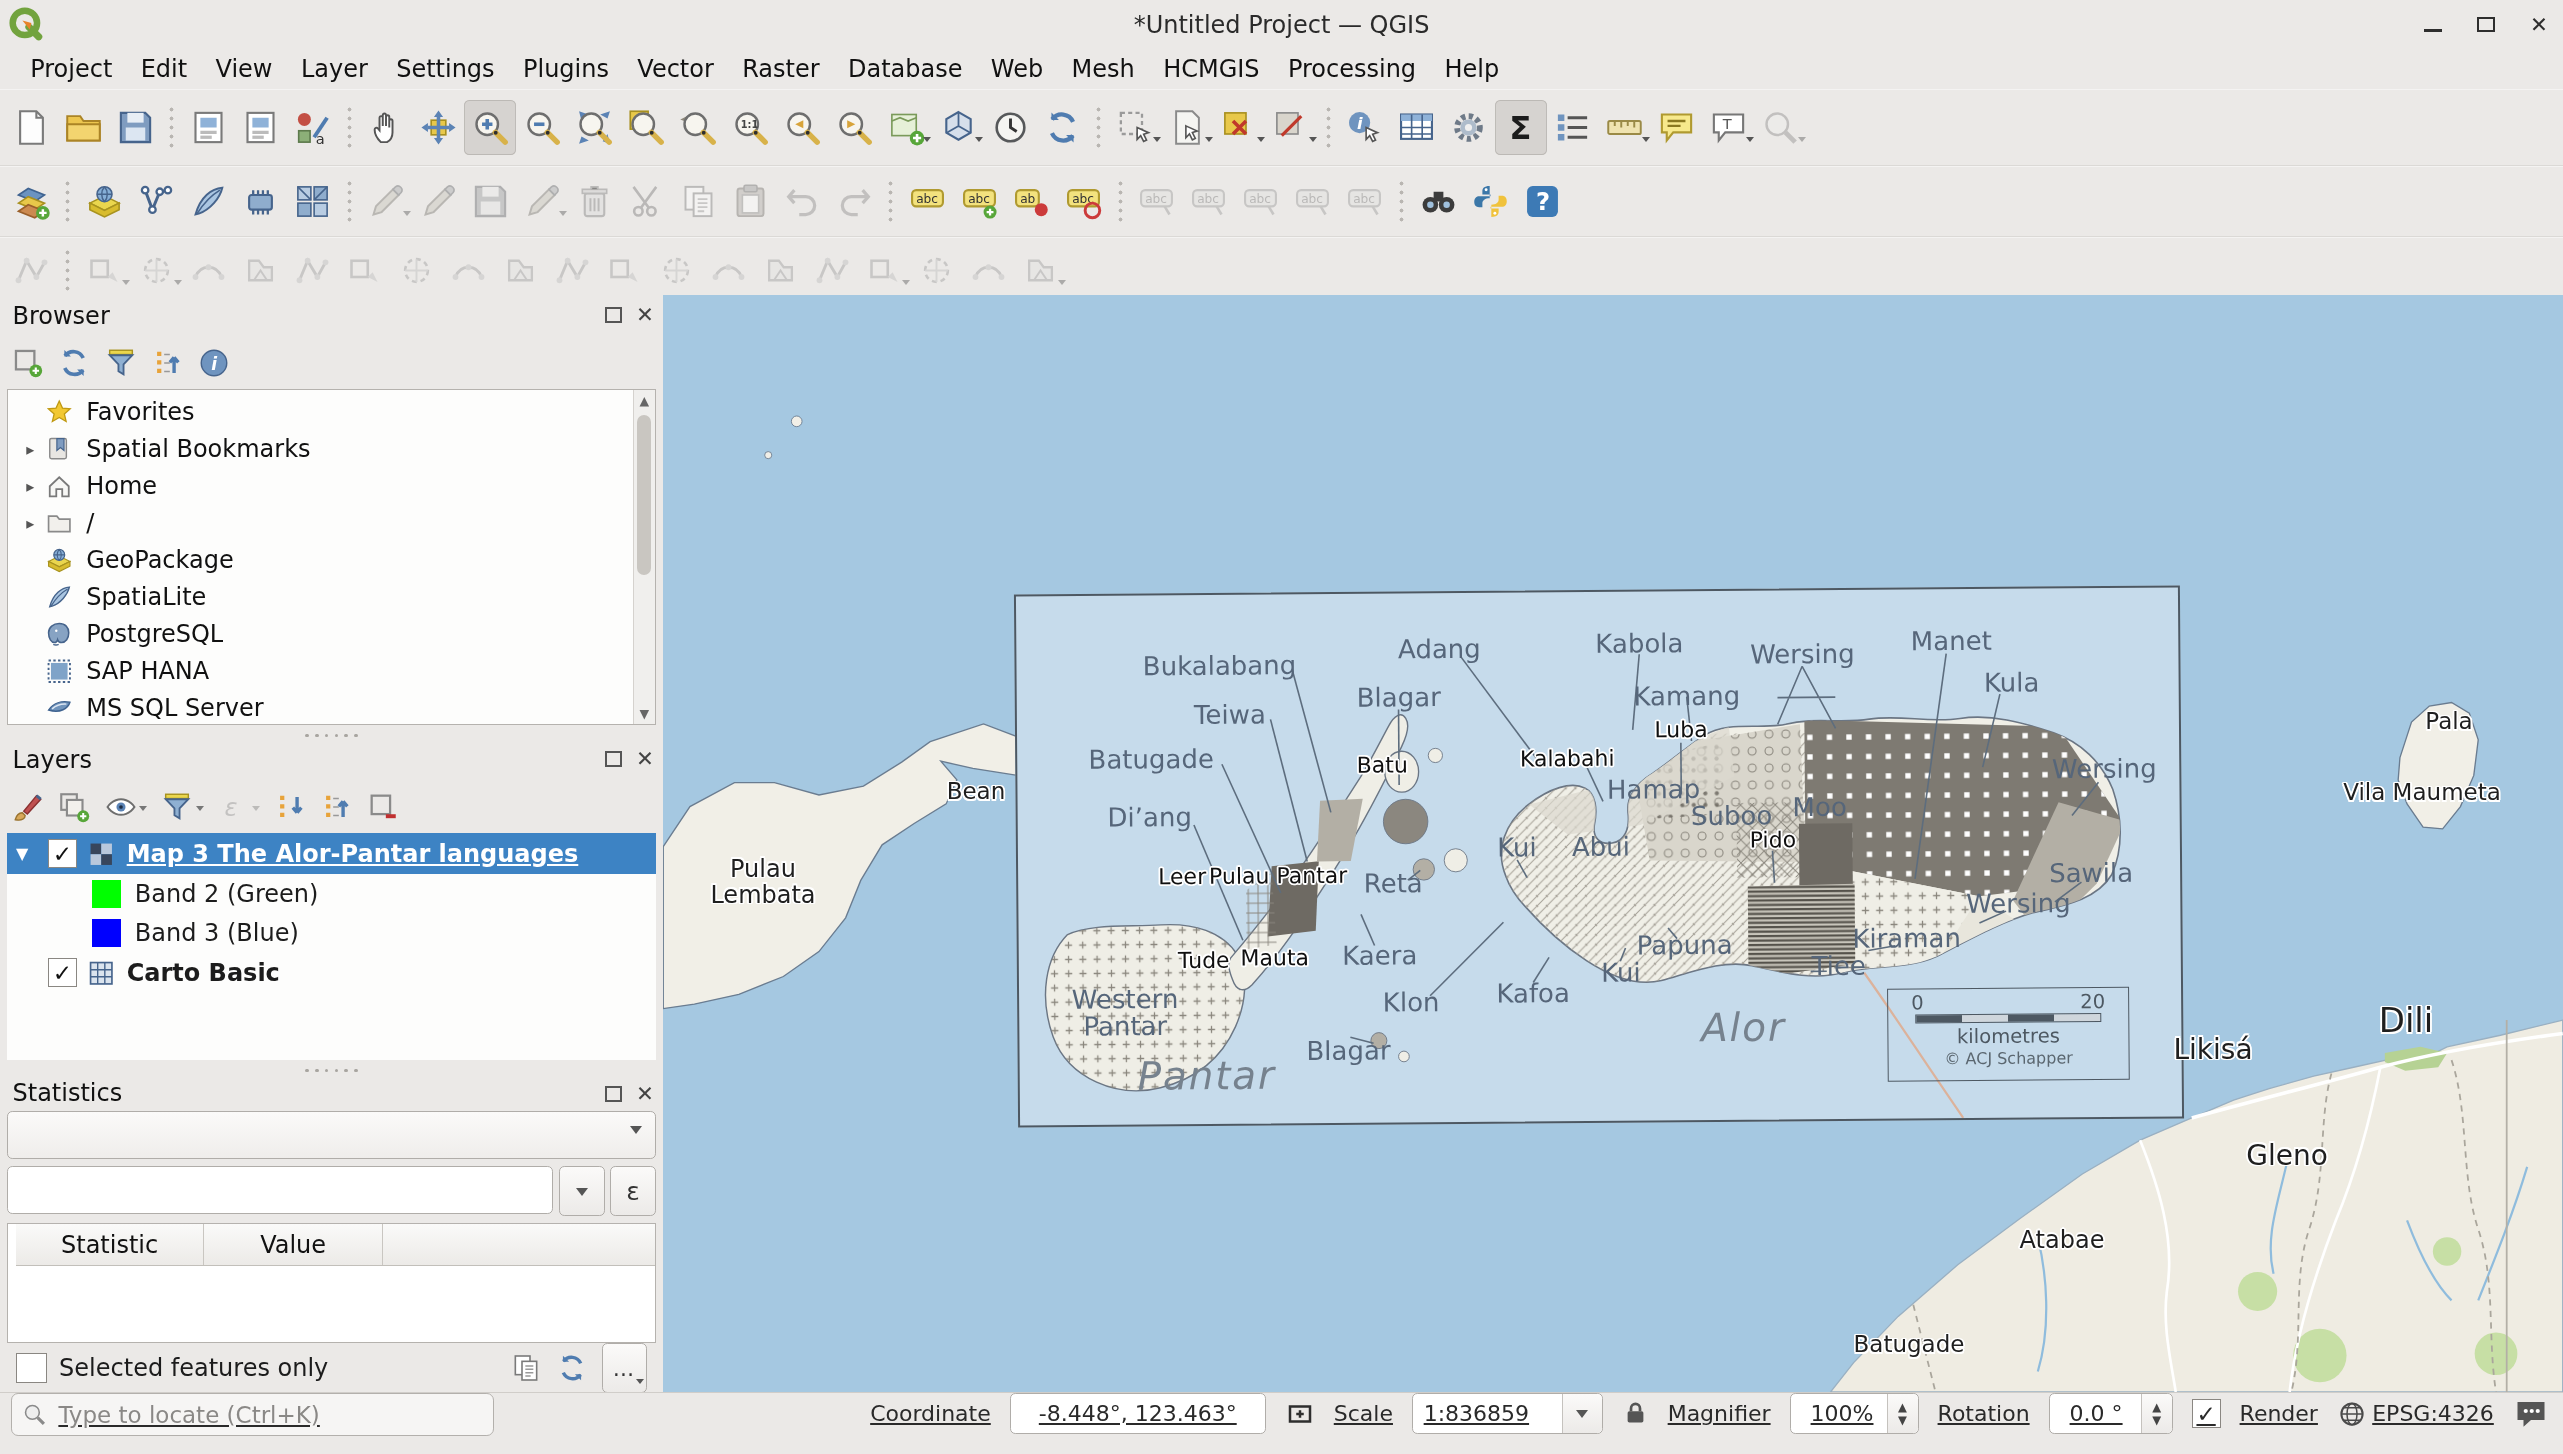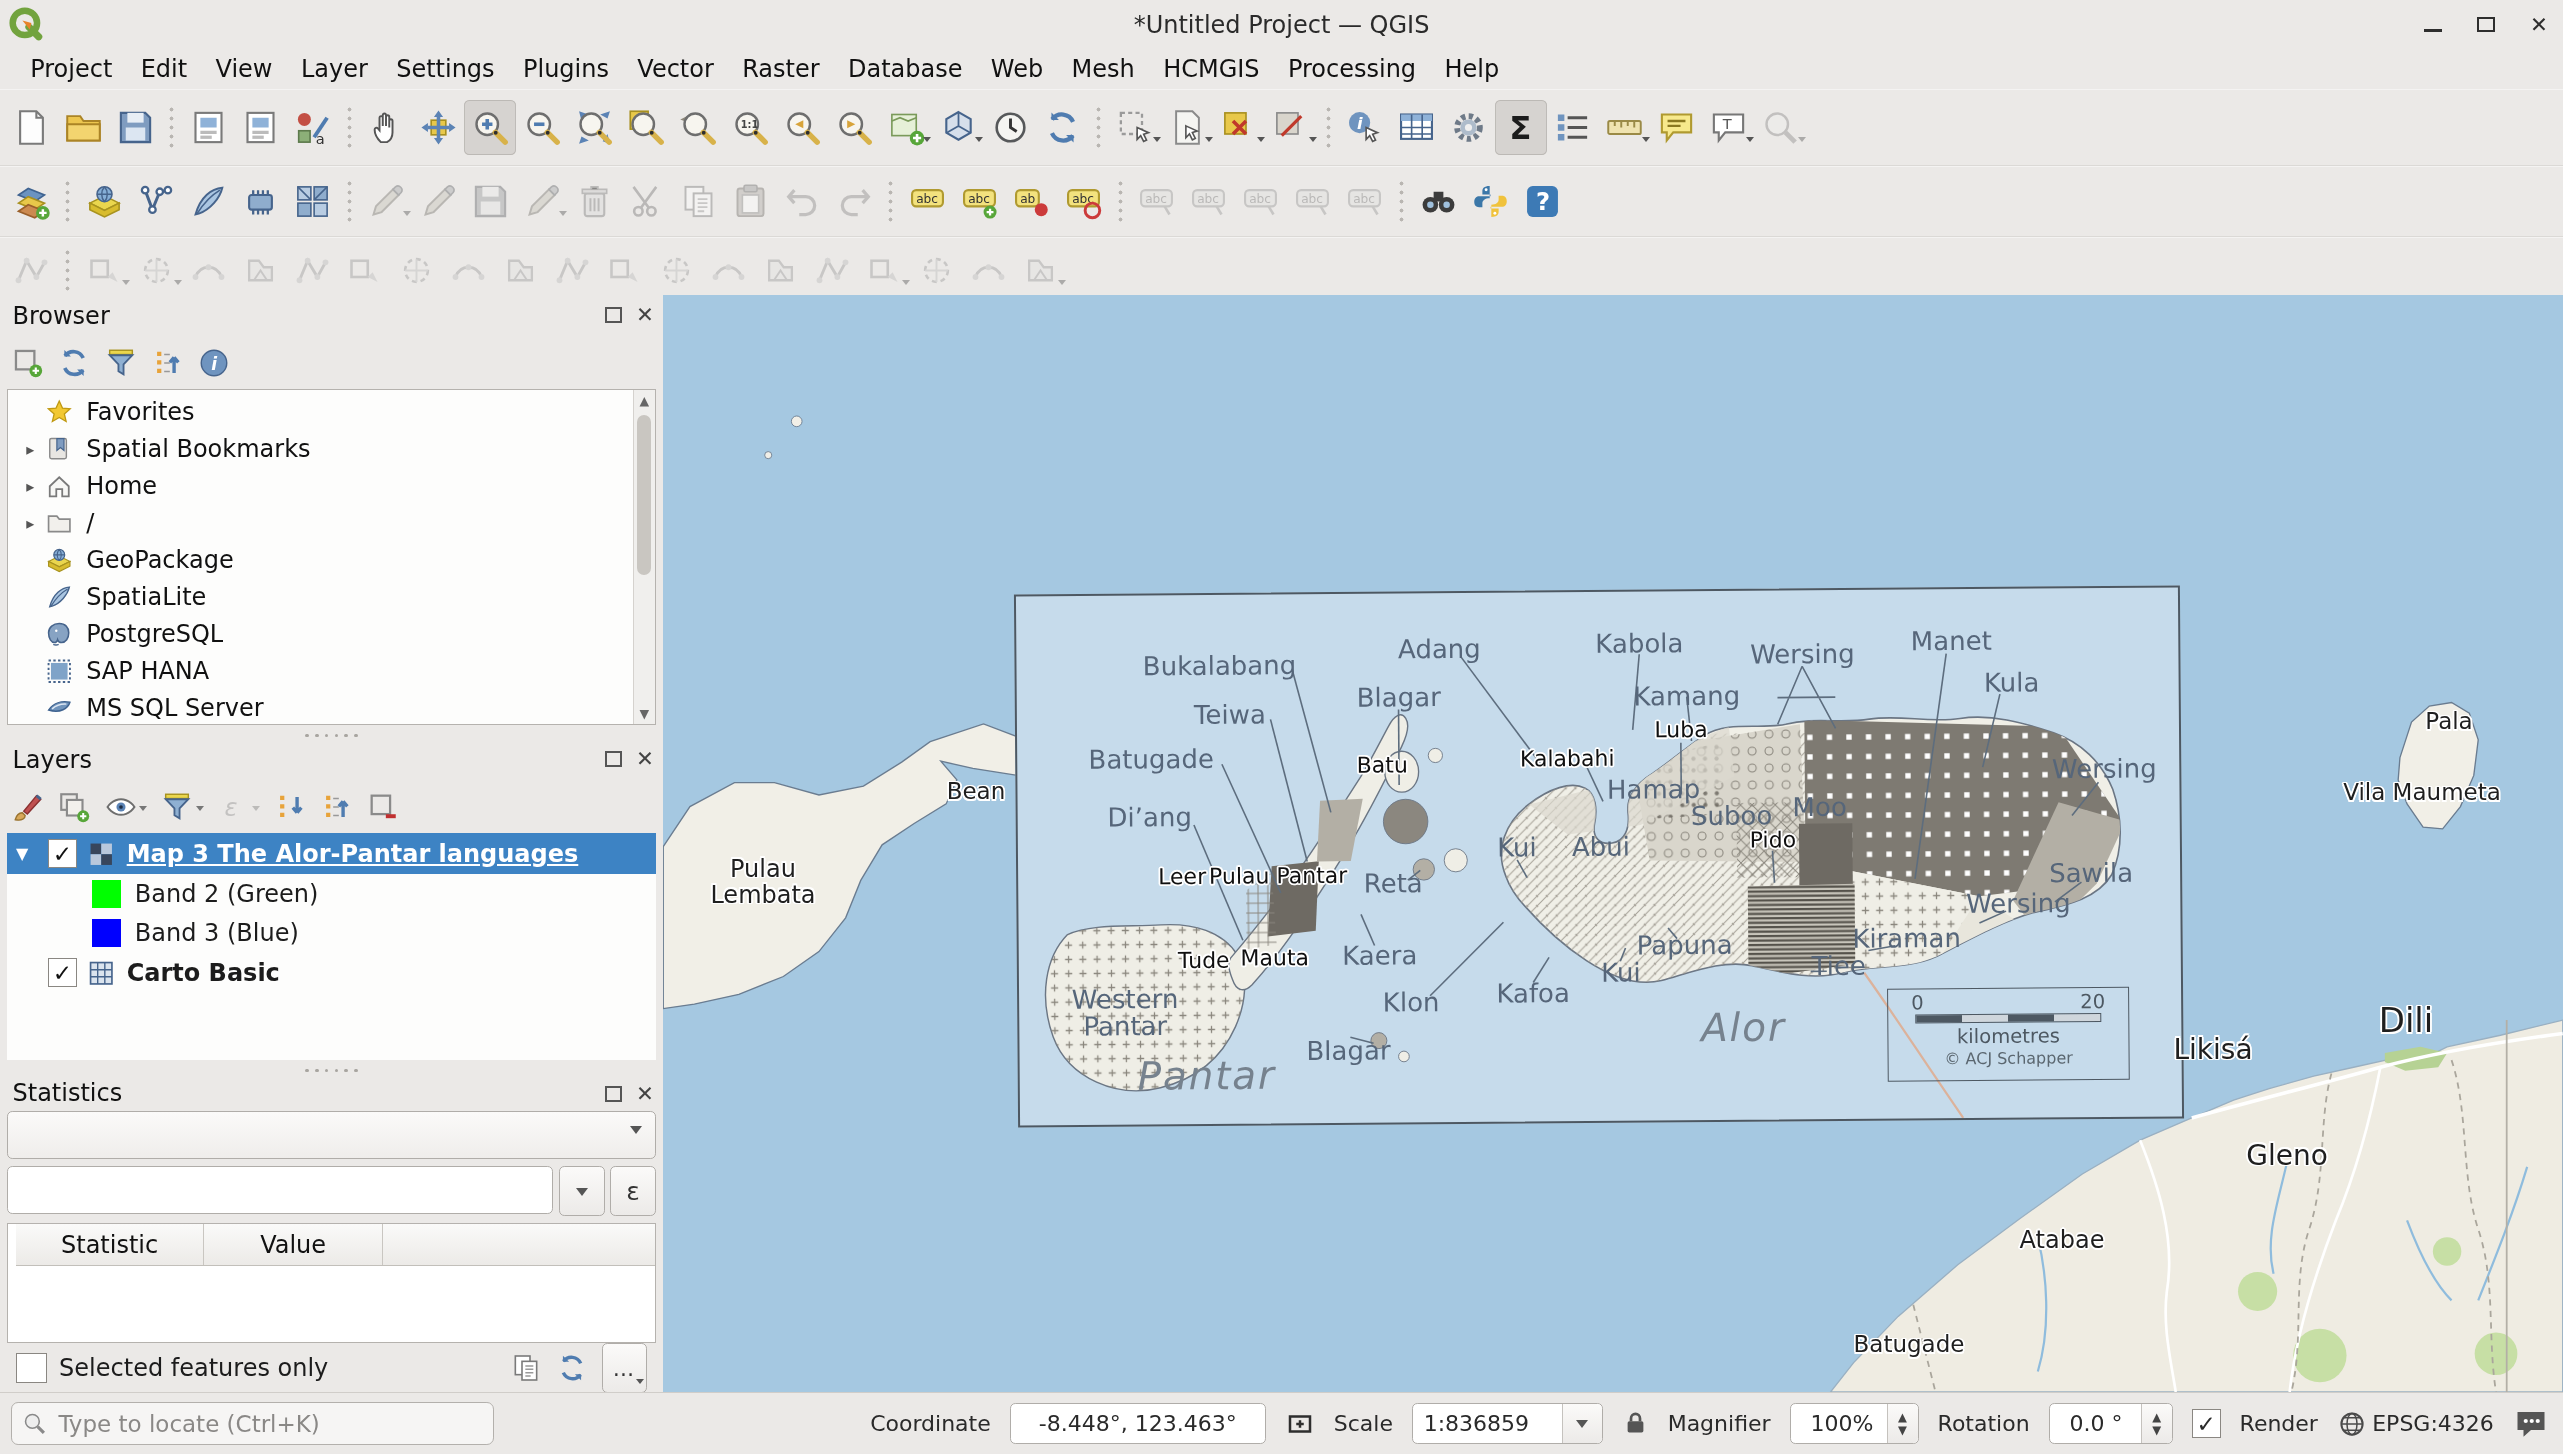--- a/index.html
+++ b/index.html
@@ -83,21 +83,21 @@
     text-shadow:-1.8px 0 0 #fff,1.8px 0 0 #fff,0 -1.8px 0 #fff,0 1.8px 0 #fff,-1.3px -1.3px 0 #fff,1.3px 1.3px 0 #fff,-1.3px 1.3px 0 #fff,1.3px -1.3px 0 #fff;}
   .map-label.region{font-size:39px;font-style:italic;color:#76828e;letter-spacing:1.8px;}
   
   .scalebar{position:absolute;left:868px;top:399px;width:240px;height:87px;border:1.8px solid #4d5862;padding:1.8px 0;}
   .sb-row{display:flex;justify-content:space-between;padding:0 23px;font-size:19.6px;color:#4d5862;height:23px;}
   .sb-bar{margin:0 27px;height:7.1px;border:0.9px solid #4d5862;
     background:linear-gradient(90deg,#4d5862 0 25%,#cfd6dc 25% 50%,#4d5862 50% 75%,#cfd6dc 75% 100%);}
   .sb-unit{text-align:center;font-size:19.6px;color:#4d5862;margin-top:1.8px;}
   .sb-credit{text-align:center;font-size:16px;color:#5b6770;margin-top:1.8px;}
   
-  #statusbar{position:absolute;left:0;bottom:0;right:0;height:61px;background:#ebe9e7;border-top:0.9px solid #d0cdc9;display:flex;align-items:center;font-size:22px;color:#2a2a2a;}
+  #statusbar{position:absolute;left:0;bottom:0;right:0;height:61px;background:#ebe9e7;border-top:0.9px solid #d0cdc9;display:flex;align-items:flex-start;font-size:22px;color:#2a2a2a;text-decoration:underline;}
   .locator{position:relative;margin-left:10.7px;width:481px;height:41px;border:1.3px solid #b3b0ac;border-radius:7.1px;background:#f6f5f4;display:flex;align-items:center;}
   .locator svg{width:25px;height:25px;margin:0 9px 0 10.7px;}
   .locator input{border:none;background:transparent;outline:none;font-size:23px;color:#555;width:392px;font-family:inherit;}
   .locator input::placeholder{color:#8a8886;}
   .sb-right{display:flex;align-items:center;gap:19px;margin-left:auto;padding-right:14.2px;}
   .sb-input{height:39px;border:0.9px solid #b0ada9;border-radius:5.3px;background:#fff;display:flex;align-items:center;justify-content:center;font-size:22px;}
   .sb-combo{width:178px;position:relative;justify-content:flex-start;padding-left:10.7px;}
   .sb-combo .dd{position:absolute;right:0;top:0;bottom:0;width:39px;border-left:0.9px solid #c5c2be;background:linear-gradient(#fbfaf9,#eceae8);border-radius:0 5.3px 5.3px 0;display:flex;align-items:center;justify-content:center;}
   .sb-combo .dd::after{content:"";border:6.2px solid transparent;border-top:8px solid #555;margin-top:7.1px;}
   .spin{position:relative;width:107px;justify-content:flex-start;padding-left:20px;}

